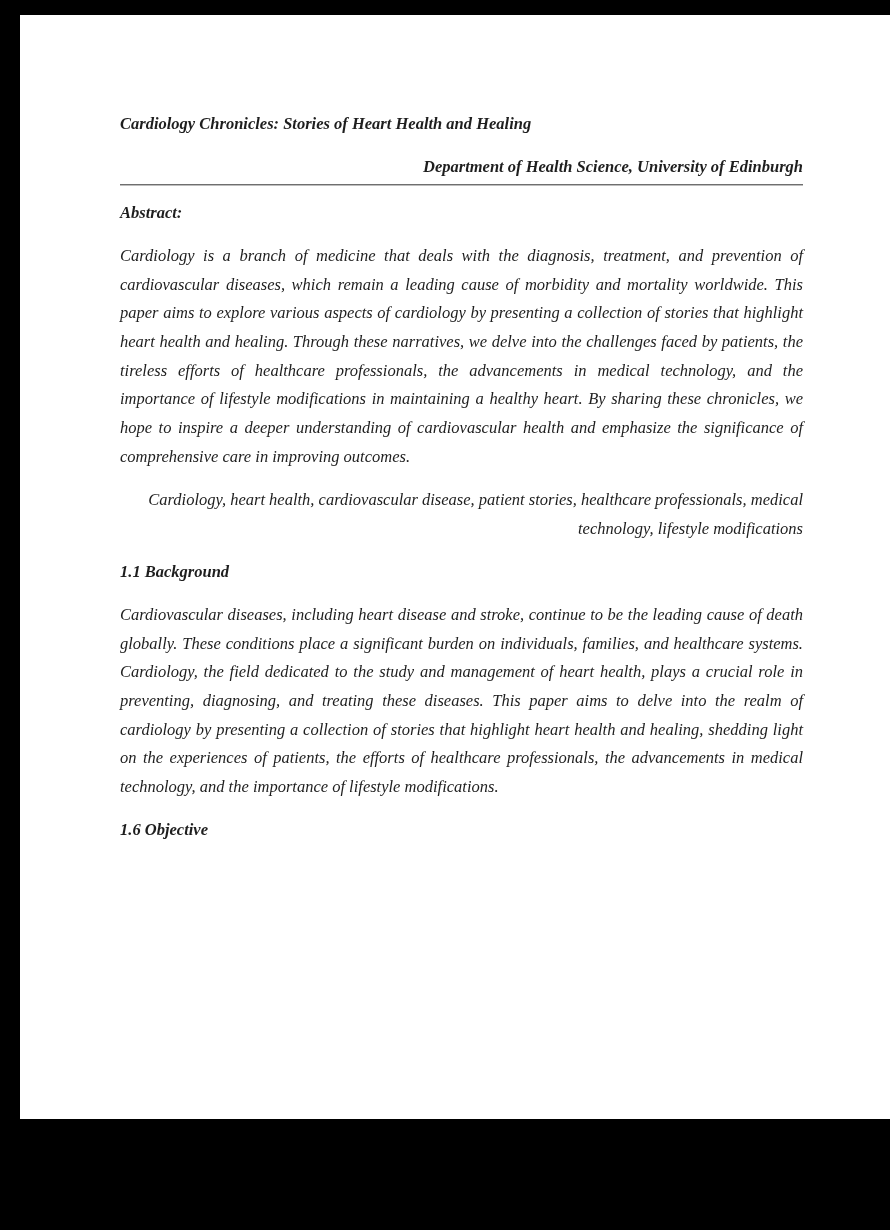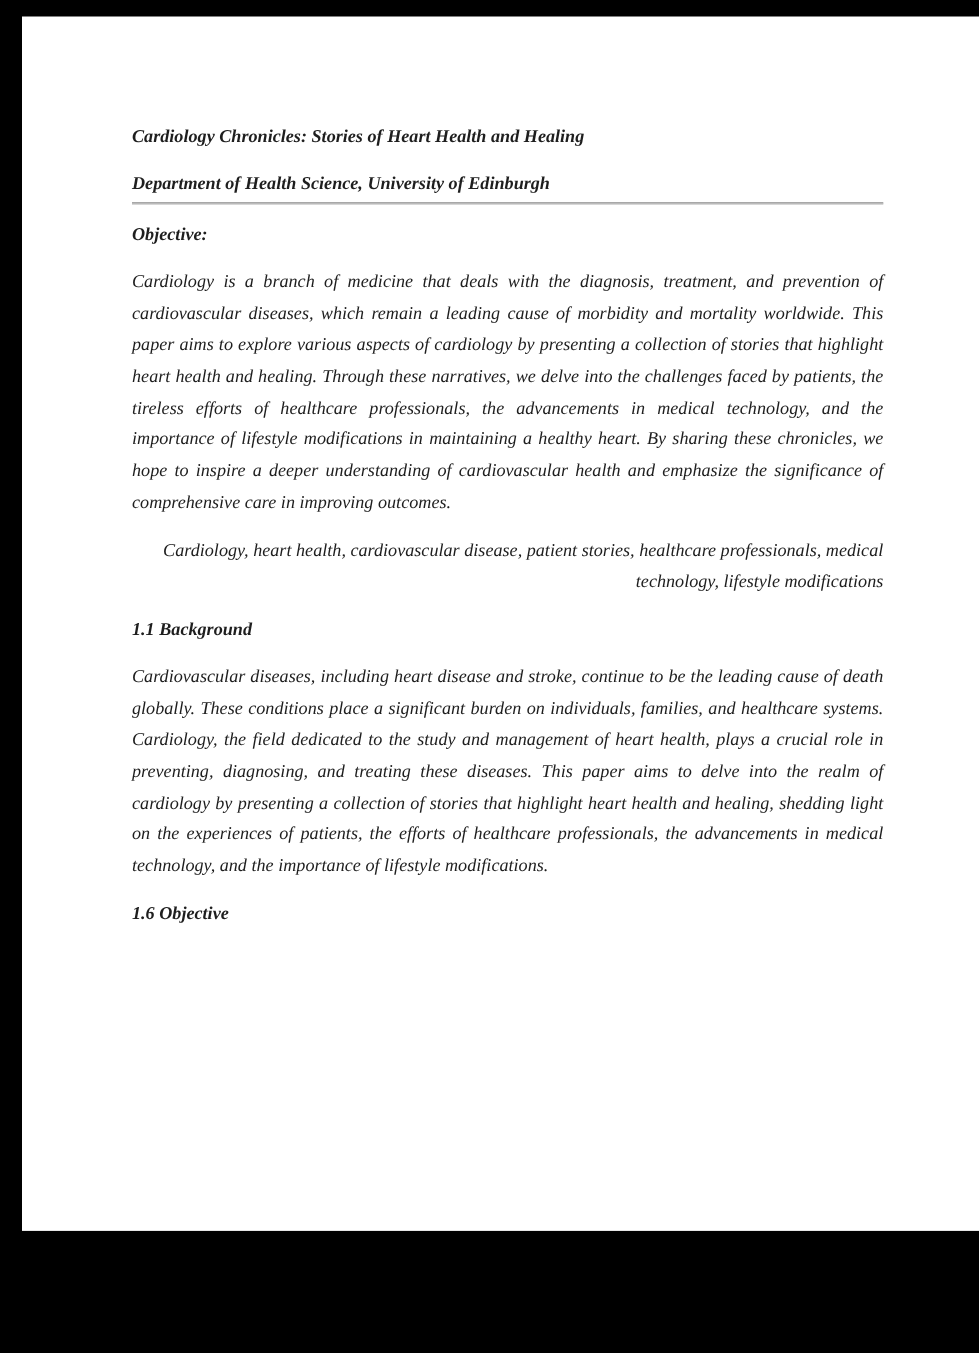--- a/index.html
+++ b/index.html
@@ -39,20 +39,21 @@
   }
   .body-par {
     text-align: justify;
     text-justify: inter-word;
   }
   .keywords-par {
     text-align: right;
   }
   .affiliation {
     margin-bottom: 2px !important;
+    text-align: right;
   }
   .divider-rule {
     border: none;
     border-top: 1px solid #6f6f6f;
     border-bottom: 1px solid #bdbdbd;
     height: 0;
     margin: 0 0 13px 0;
   }
 </style>
 </head>
@@ -61,21 +62,21 @@
 <div class="doc-page">
   <div class="doc-content">
 
     <p class="heading">Cardiology Chronicles: Stories of Heart Health and Healing</p>
 
 
     <p class="heading affiliation">Department of Health Science, University of Edinburgh</p>
 
     <hr class="divider-rule">
 
-    <p class="heading">Objective:</p>
+    <p class="heading">Abstract:</p>
 
     <p class="body-par">Cardiology is a branch of medicine that deals with the diagnosis, treatment, and prevention of cardiovascular diseases, which remain a leading cause of morbidity and mortality worldwide. This paper aims to explore various aspects of cardiology by presenting a collection of stories that highlight heart health and healing. Through these narratives, we delve into the challenges faced by patients, the tireless efforts of healthcare professionals, the advancements in medical technology, and the importance of lifestyle modifications in maintaining a healthy heart. By sharing these chronicles, we hope to inspire a deeper understanding of cardiovascular health and emphasize the significance of comprehensive care in improving outcomes.</p>
 
 
     <p class="keywords-par">Cardiology, heart health, cardiovascular disease, patient stories, healthcare professionals, medical technology, lifestyle modifications</p>
 
 
     <p class="heading">1.1 Background</p>
 
     <p class="body-par">Cardiovascular diseases, including heart disease and stroke, continue to be the leading cause of death globally. These conditions place a significant burden on individuals, families, and healthcare systems. Cardiology, the field dedicated to the study and management of heart health, plays a crucial role in preventing, diagnosing, and treating these diseases. This paper aims to delve into the realm of cardiology by presenting a collection of stories that highlight heart health and healing, shedding light on the experiences of patients, the efforts of healthcare professionals, the advancements in medical technology, and the importance of lifestyle modifications.</p>

